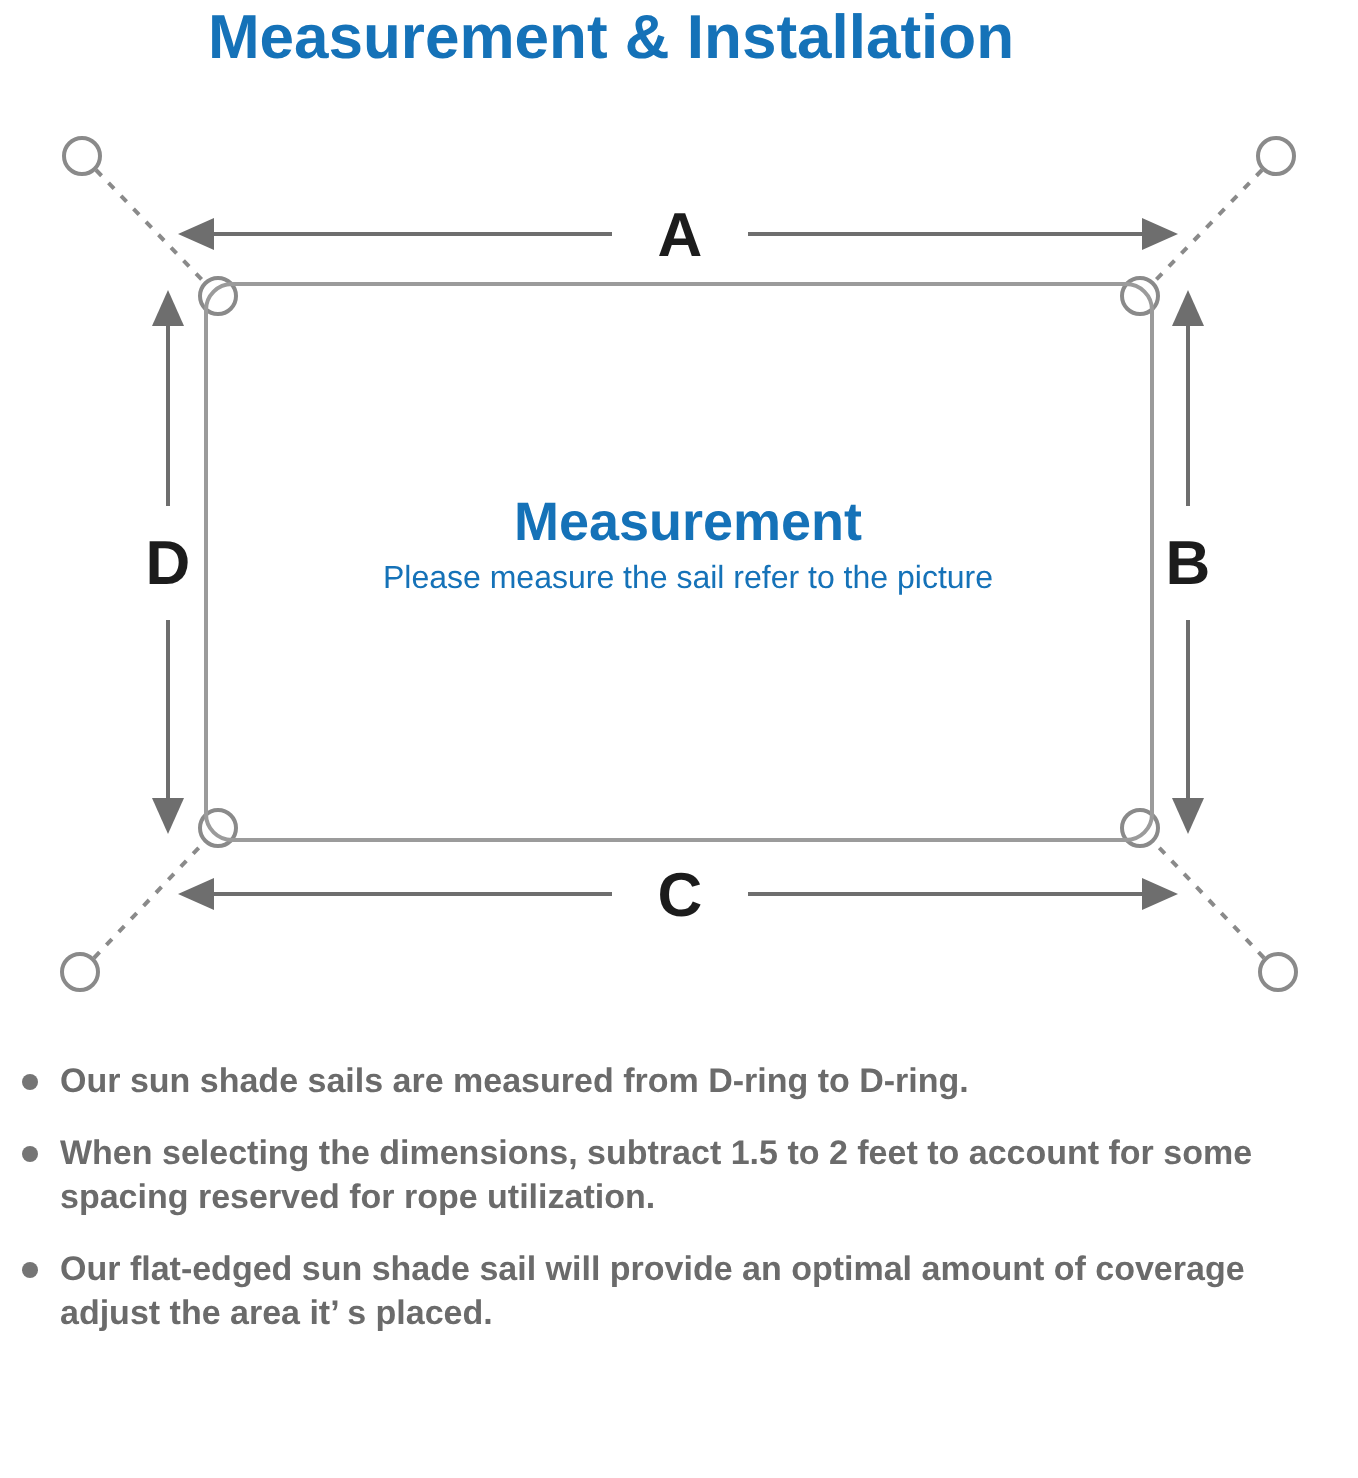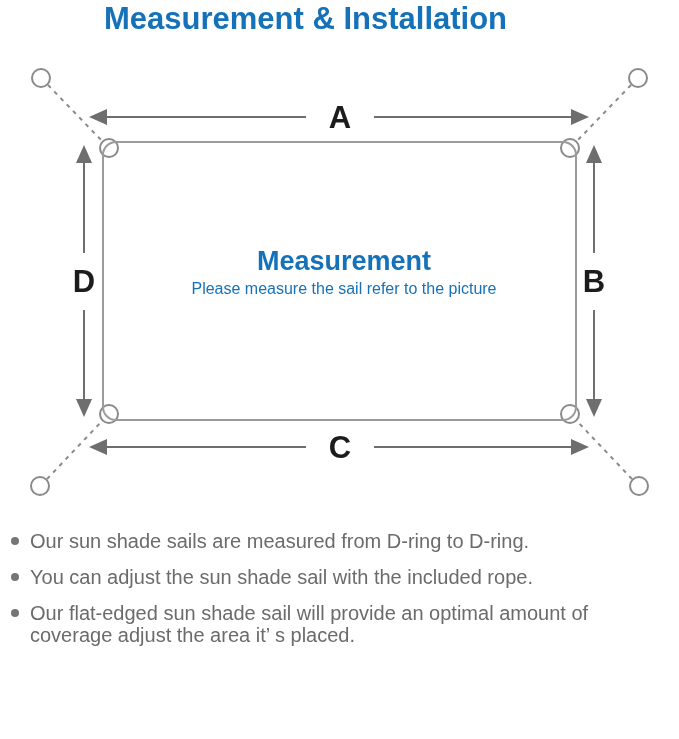--- a/index.html
+++ b/index.html
@@ -15,21 +15,21 @@
   .ring{stroke:#8a8a8a;stroke-width:2;fill:#ffffff;}
   .guy{stroke:#8a8a8a;stroke-width:2;stroke-dasharray:4 5;fill:none;}
   .arrow-line{stroke:#6e6e6e;stroke-width:2;fill:none;}
   .arrow-head{fill:#6e6e6e;stroke:none;}
   .dim-label{font-family:"Liberation Sans", sans-serif;font-size:31px;font-weight:bold;fill:#1c1c1c;}
   .center-heading{font-family:"Liberation Sans", sans-serif;font-size:27px;font-weight:bold;fill:#1572b8;}
   .center-caption{font-family:"Liberation Sans", sans-serif;font-size:16px;fill:#1572b8;}
   .notes{position:absolute;top:530px;left:11px;width:662px;margin:0;padding:0;list-style:none;}
   .note-item{display:flex;align-items:flex-start;margin-bottom:14px;}
   .note-dot{flex:0 0 auto;width:8px;height:8px;border-radius:50%;background:#757575;margin:7px 11px 0 0;}
-  .note-text{font-size:20px;line-height:22px;color:#6b6b6b;}
+  .note-text{font-size:17px;line-height:22px;color:#6b6b6b;font-weight:bold;}
 </style>
 </head>
 <body>
 
 <div class="stage">
 
   <h1 class="page-title">Measurement &amp; Installation</h1>
 
   <svg class="diagram-svg" width="679" height="465" viewBox="0 55 679 465" xmlns="http://www.w3.org/2000/svg">
 
@@ -86,21 +86,21 @@
     <text class="center-caption" x="344" y="294" text-anchor="middle">Please measure the sail refer to the picture</text>
   </svg>
 
   <ul class="notes">
     <li class="note-item">
       <span class="note-dot"></span>
       <span class="note-text">Our sun shade sails are measured from D-ring to D-ring.</span>
     </li>
     <li class="note-item">
       <span class="note-dot"></span>
-      <span class="note-text">You can adjust the sun shade sail with the included rope.</span>
+      <span class="note-text">When selecting the dimensions, subtract 1.5 to 2 feet to account for some spacing reserved for rope utilization.</span>
     </li>
     <li class="note-item">
       <span class="note-dot"></span>
       <span class="note-text">Our flat-edged sun shade sail will provide an optimal amount of coverage adjust the area it’ s placed.</span>
     </li>
   </ul>
 
 </div>
 
 </body></html>

